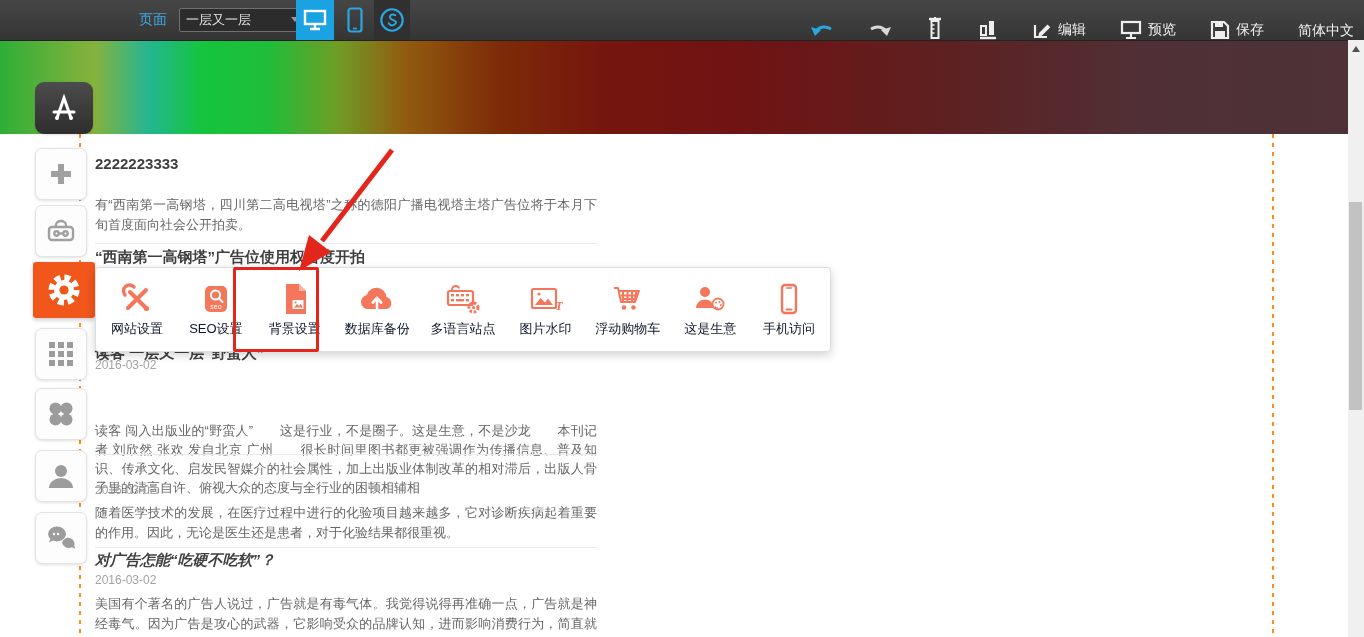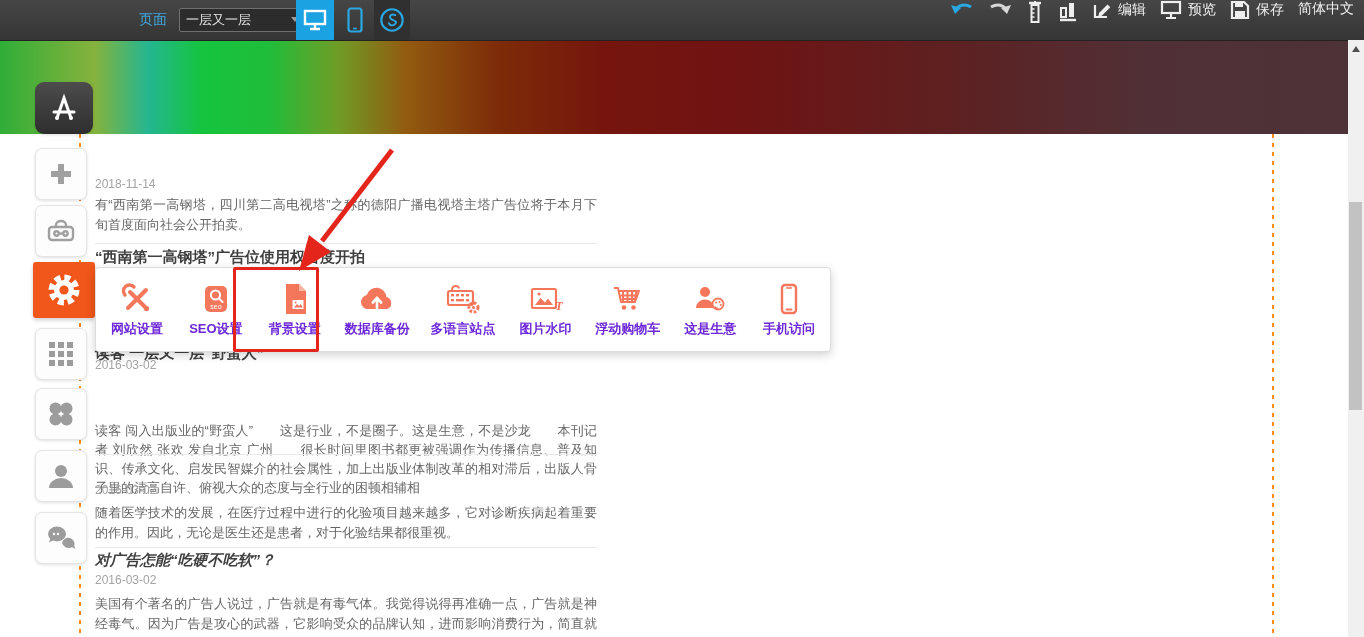--- a/index.html
+++ b/index.html
@@ -12,21 +12,21 @@
   .tb-left{position:absolute;left:139px;top:0;height:40px;display:flex;align-items:center;}
   .page-label{color:#3fa8e0;font-size:14px;margin-right:12px;}
   .page-select{width:112px;height:22px;background:#2c2c2c;border:1px solid #707070;border-radius:2px;
                color:#e6e6e6;font-size:13px;display:flex;align-items:center;padding:0 6px;position:relative;}
   .page-select .caret{position:absolute;right:5px;top:8px;width:0;height:0;
                border-left:4px solid transparent;border-right:4px solid transparent;border-top:5px solid #9a9a9a;}
   .dev-btn{position:absolute;top:0;height:40px;display:flex;align-items:center;justify-content:center;}
   .dev-desktop{left:296px;width:38px;background:#1ba2e2;}
   .dev-mobile{left:340px;width:30px;}
   .dev-link{left:374px;width:36px;background:#303030;}
-  .tb-right{position:absolute;right:10px;top:0;height:40px;display:flex;align-items:flex-start;gap:14px;}
+  .tb-right{position:absolute;right:10px;top:0;height:40px;display:flex;align-items:flex-end;gap:34px;}
   .tb-item{display:flex;align-items:center;gap:6px;color:#f0f0f0;font-size:14px;cursor:pointer;}
 
   
   .banner{position:absolute;left:0;top:40px;width:1348px;height:94px;z-index:1;
     background:linear-gradient(90deg,
       #2fae38 0%,#86b23c 7%,#24b691 11%,#15c43d 15%,#20bd3a 20%,#6f9d26 25%,
       #925c10 30%,#7d2b08 37%,#75150e 45%,#701313 55%,#5e2020 70%,#503036 85%,#4d3238 100%);}
 
   
   .scrollbar{position:absolute;right:0;top:40px;width:16px;height:597px;background:#f0f0f0;z-index:55;}
@@ -55,38 +55,38 @@
   .post-body{position:absolute;left:95px;width:502px;font-size:13px;color:#666;line-height:20px;z-index:2;
              text-align:justify;}
   .divider{position:absolute;left:95px;width:502px;height:1px;background:#e9e9e9;z-index:2;}
 
   
   .panel{position:absolute;left:95px;top:267px;width:736px;height:85px;z-index:10;background:#fff;
          border:1px solid #ddd;border-radius:4px;box-shadow:0 3px 10px rgba(0,0,0,.18);
          display:flex;justify-content:space-between;align-items:center;padding:0 12px;box-sizing:border-box;}
   .p-item{display:flex;flex-direction:column;align-items:center;gap:4px;cursor:pointer;min-width:58px;}
   .p-icon{width:38px;height:34px;display:flex;align-items:center;justify-content:center;}
-  .p-label{font-size:13px;color:#6d28d9;white-space:nowrap;font-weight:bold;}
+  .p-label{font-size:13px;color:#0f172a;white-space:nowrap;}
 
   
   .redbox{position:absolute;left:233px;top:267px;width:86px;height:85px;z-index:30;
           border:3px solid #e4251b;border-radius:2px;box-sizing:border-box;pointer-events:none;}
   .arrow-svg{position:absolute;left:0;top:0;width:1364px;height:637px;z-index:40;pointer-events:none;}
 </style>
 </head>
 <body>
 
 <div id="app">
 
   <div class="banner"></div>
 
   <div class="guide guide-left"></div>
   <div class="guide guide-right"></div>
 
-  <div class="post-date" style="top:177px;">2018-11-14</div>
+  <div class="post-title" style="top:155px;">2222223333</div>
   <div class="post-body" style="top:195px;">有“西南第一高钢塔，四川第二高电视塔”之称的德阳广播电视塔主塔广告位将于本月下旬首度面向社会公开拍卖。</div>
   <div class="divider" style="top:243px;"></div>
 
   <div class="post-title" style="top:248px;">“西南第一高钢塔”广告位使用权首度开拍</div>
 
   <div class="post-title" style="top:344px;">读客 一层又一层“野蛮人”</div>
   <div class="post-date" style="top:358px;">2016-03-02</div>
   <div class="post-body" style="top:377px;line-height:19px;margin-top:44px;">读客 闯入出版业的“野蛮人”　　这是行业，不是圈子。这是生意，不是沙龙　　本刊记者 刘欣然 张欢 发自北京 广州　　很长时间里图书都更被强调作为传播信息、普及知识、传承文化、启发民智媒介的社会属性，加上出版业体制改革的相对滞后，出版人骨子里的清高自许、俯视大众的态度与全行业的困顿相辅相</div>
   <div class="divider" style="top:454px;"></div>
 

